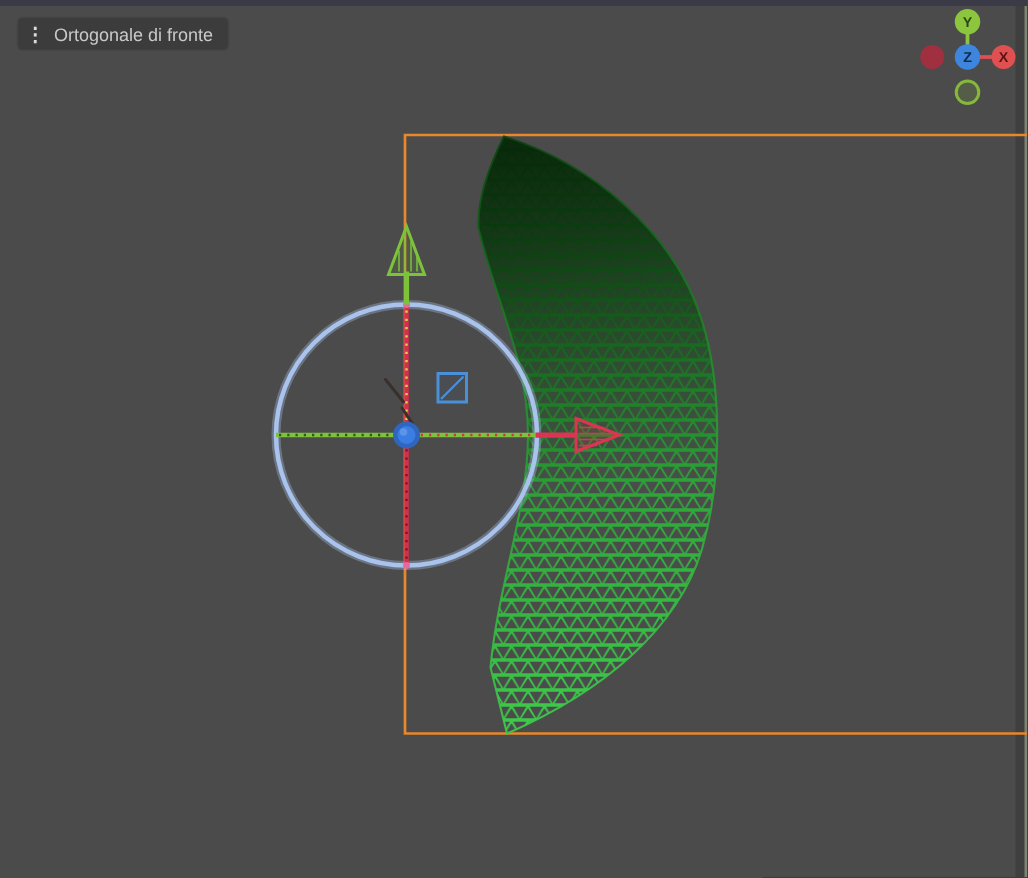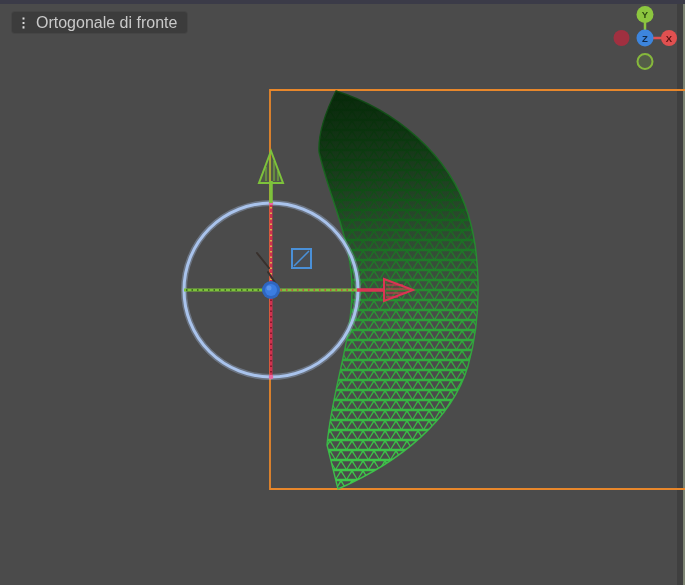--- a/index.html
+++ b/index.html
@@ -27,21 +27,21 @@
     display:inline-flex;align-items:center;
     background:#3c3c3c;border-radius:3px;
     padding:0 10px 0 5px;z-index:5;
     box-shadow:0 0 0 1px rgba(0,0,0,0.08);
   }
   .kebab{
     color:#dcdcdc;font-size:13px;line-height:13px;
     margin-right:6px;font-weight:bold;
   }
   .view-label-text{
-    color:#c9c9c9;font-size:16px;white-space:nowrap;
+    color:#c9c9c9;font-size:12px;white-space:nowrap;
   }
   svg.scene{position:absolute;left:0;top:0;z-index:4;}
   text.axis-letter{
     font-family:"Liberation Sans",sans-serif;
     font-size:9.5px;font-weight:bold;text-anchor:middle;
   }
 </style>
 </head>
 <body>
 

